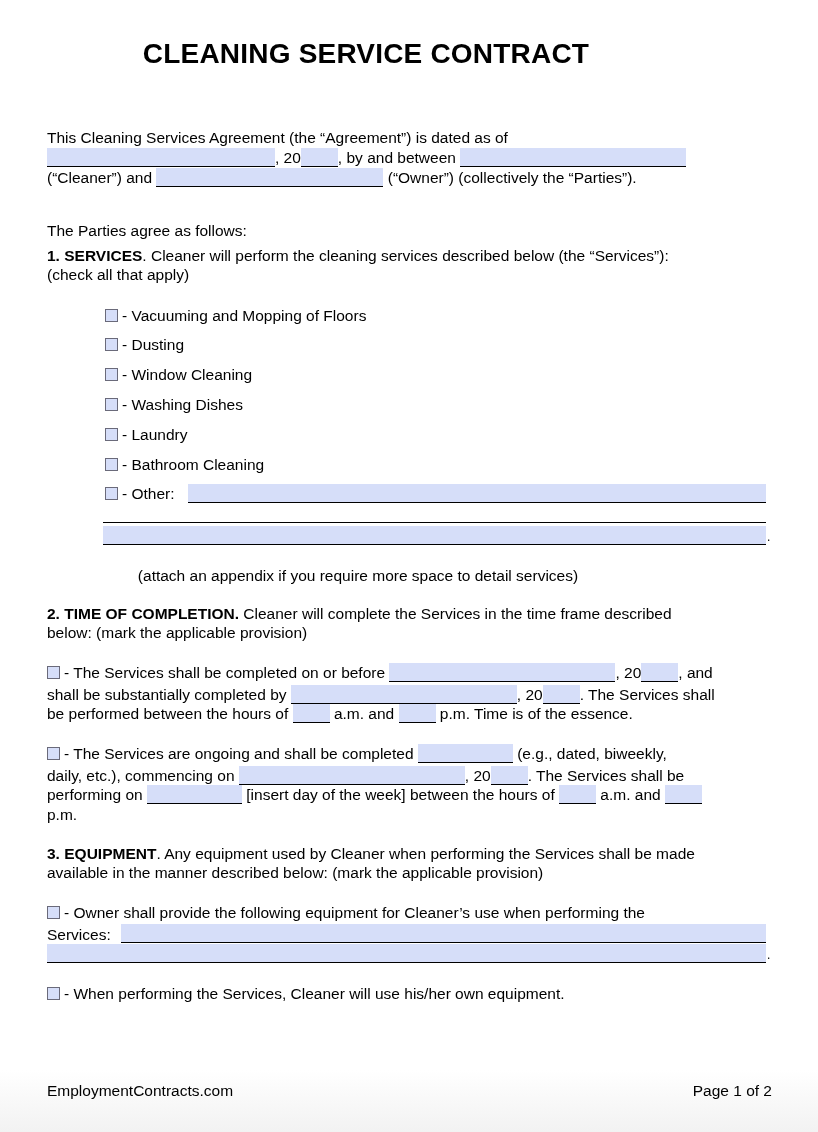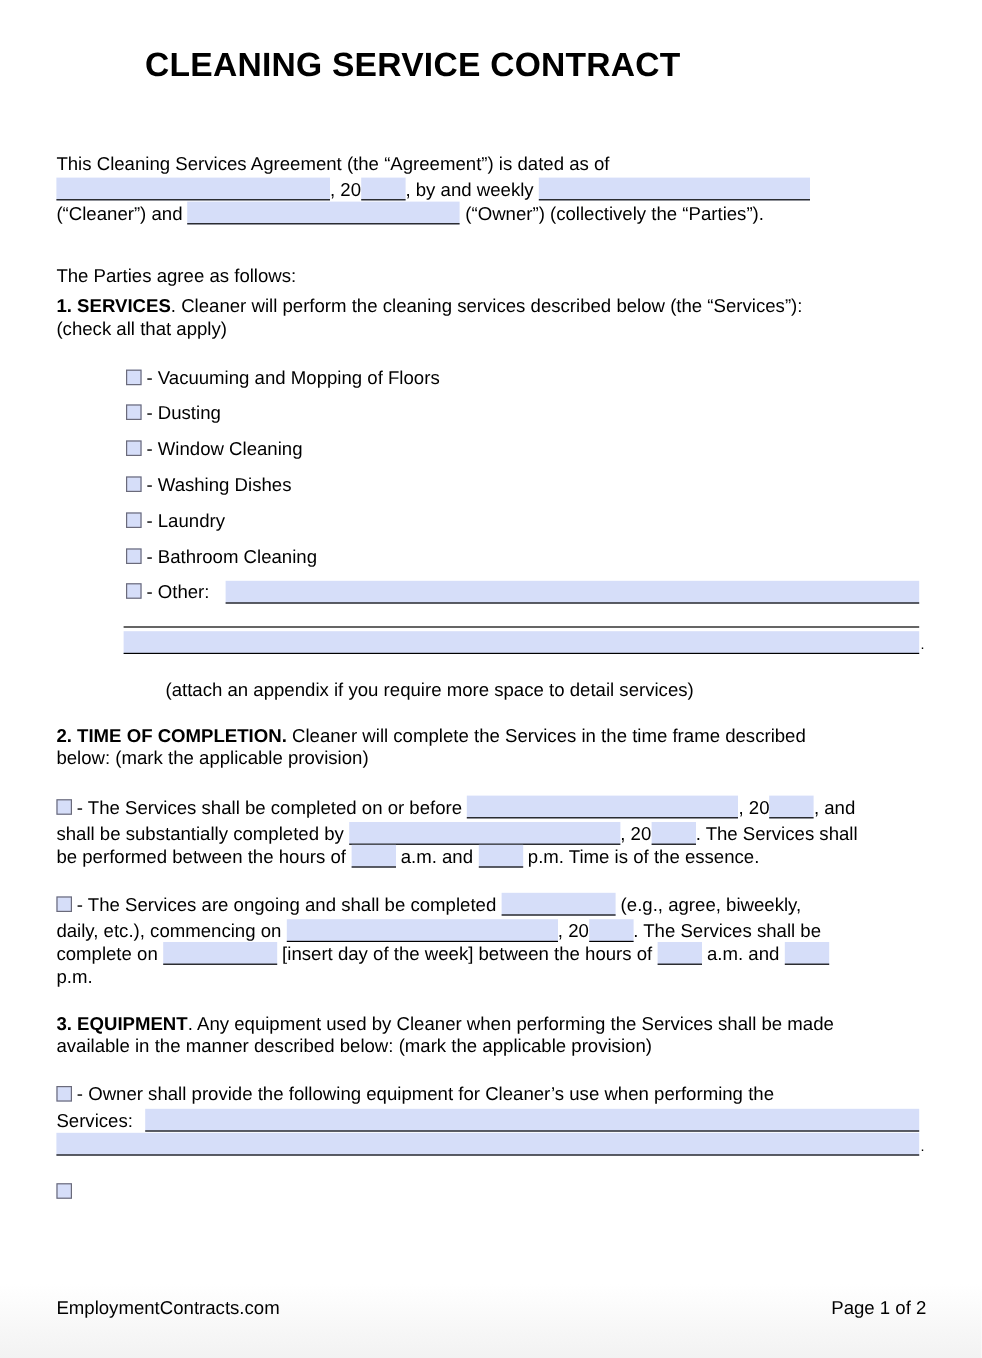--- a/index.html
+++ b/index.html
@@ -3,21 +3,21 @@
 <meta charset="utf-8">
 <style>
   html, body { margin: 0; padding: 0; }
   body {
     width: 818px; height: 1132px; position: relative; overflow: hidden;
     background: linear-gradient(to bottom, #ffffff 0px, #ffffff 1070px, #f2f2f2 1132px);
     font-family: "Liberation Sans", sans-serif; color: #000;
     font-size: 15.5px;
   }
   .abs { position: absolute; white-space: nowrap; }
-  .title { left: 0; width: 688px; text-align: center; top: 38px; font-size: 28px; font-weight: bold; letter-spacing: 0.2px; }
+  .title { left: 0; width: 688px; text-align: center; top: 38px; font-size: 28px; font-weight: bold; letter-spacing: 0.2px; padding-left: 22px; }
   .line { position: absolute; left: 47px; height: 20px; line-height: 20px; white-space: nowrap; }
   .field {
     display: inline-block; background: #d6def9; border-bottom: 1px solid #000;
     height: 18px; vertical-align: -4px;
   }
   .cb {
     display: inline-block; width: 11px; height: 11px; background: #d6def9;
     border: 1px solid #6a6a7a; vertical-align: -1px; margin-right: 4px;
   }
   b { font-weight: bold; }
@@ -26,21 +26,21 @@
 </style>
 </head>
 <body>
 
 <div class="abs title">CLEANING SERVICE CONTRACT</div>
 
 <div class="line" style="top:128px">
   <span>This Cleaning Services Agreement (the “Agreement”) is dated as of</span>
 </div>
 <div class="line" style="top:148px">
-  <span class="field" style="width:228px"></span><span>, 20</span><span class="field" style="width:37px"></span><span>, by and weekly</span>
+  <span class="field" style="width:228px"></span><span>, 20</span><span class="field" style="width:37px"></span><span>, by and between</span>
   <span class="field" style="width:226px"></span>
 </div>
 <div class="line" style="top:168px">
   <span>(“Cleaner”) and</span>
   <span class="field" style="width:227px"></span>
   <span>(“Owner”) (collectively the “Parties”).</span>
 </div>
 
 <div class="line" style="top:221px">The Parties agree as follows:</div>
 
@@ -94,28 +94,28 @@
   <span>be performed between the hours of</span>
   <span class="field" style="width:37px"></span>
   <span>a.m. and</span>
   <span class="field" style="width:37px"></span>
   <span>p.m. Time is of the essence.</span>
 </div>
 
 <div class="line" style="top:744px">
   <span class="cb"></span><span>- The Services are ongoing and shall be completed</span>
   <span class="field" style="width:95px"></span>
-  <span>(e.g., agree, biweekly,</span>
+  <span>(e.g., dated, biweekly,</span>
 </div>
 <div class="line" style="top:766px">
   <span>daily, etc.), commencing on</span>
   <span class="field" style="width:226px"></span><span>, 20</span><span class="field" style="width:37px"></span><span>. The Services shall be</span>
 </div>
 <div class="line" style="top:785px">
-  <span>complete on</span>
+  <span>performing on</span>
   <span class="field" style="width:95px"></span>
   <span>[insert day of the week] between the hours of</span>
   <span class="field" style="width:37px"></span>
   <span>a.m. and</span>
   <span class="field" style="width:37px"></span>
 </div>
 <div class="line" style="top:805px">p.m.</div>
 
 <div class="line" style="top:844px">
   <b>3. EQUIPMENT</b><span>. Any equipment used by Cleaner when performing the Services shall be made</span>
@@ -124,17 +124,17 @@
 
 <div class="line" style="top:903px">
   <span class="cb"></span><span>- Owner shall provide the following equipment for Cleaner’s use when performing the</span>
 </div>
 <div class="line" style="top:925px">Services:</div>
 <div class="full-field" style="left:121px; width:645px; top:924px"></div>
 <div class="full-field" style="left:47px; width:719px; top:944px"></div>
 <div class="abs" style="left:767px; top:948px; font-size:12px">.</div>
 
 <div class="line" style="top:984px">
-  <span class="cb"></span>
+  <span class="cb"></span><span>- When performing the Services, Cleaner will use his/her own equipment.</span>
 </div>
 
 <div class="abs" style="left:47px; top:1081px; line-height:20px">EmploymentContracts.com</div>
 <div class="abs" style="right:46px; top:1081px; line-height:20px">Page 1 of 2</div>
 
 </body></html>

